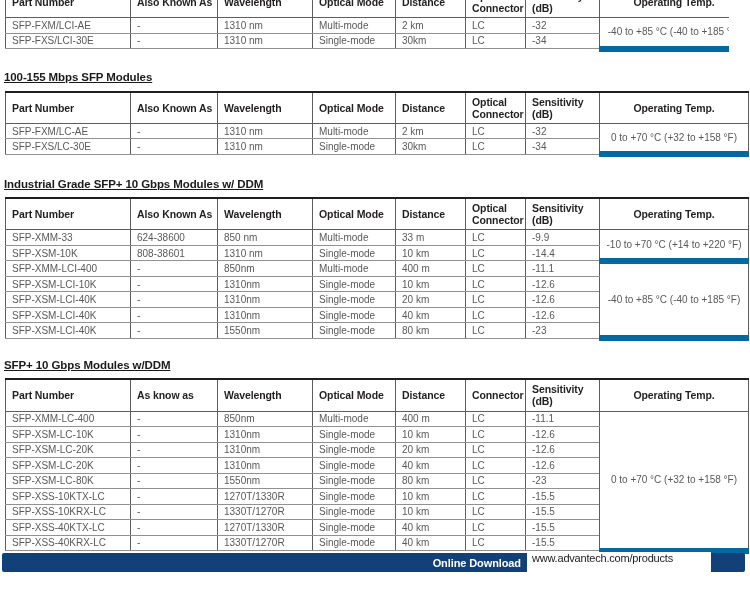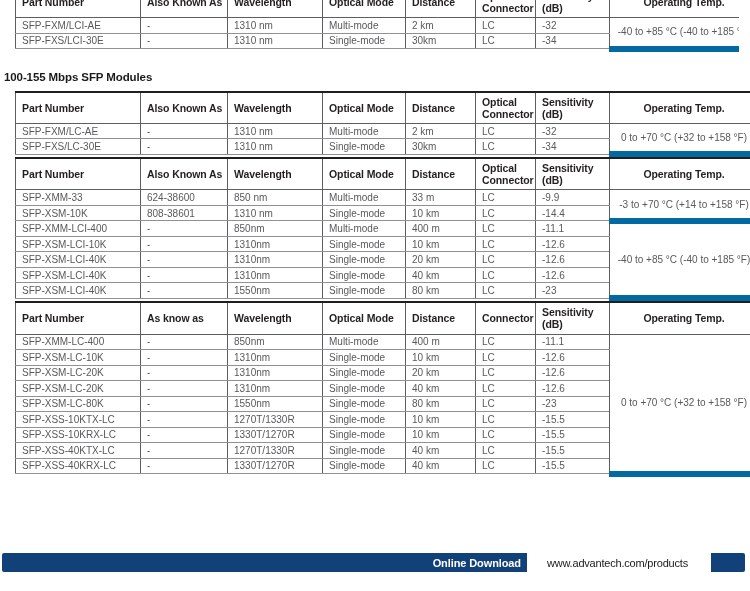--- a/index.html
+++ b/index.html
@@ -11,26 +11,27 @@
     position: relative;
   }
   .page { width: 750px; height: 591px; position: relative; background:#fff; }
 
   .section-title {
     font-size: 11.5px;
     font-weight: bold;
     color: #1a1a1a;
     margin: 0 0 7px 4px;
     letter-spacing: -0.1px;
+    text-decoration: underline;
   }
   .section-1 .section-title { margin-top: 19px; margin-bottom: 8px; }
   .section-2 .section-title { margin-top: 21px; }
   .section-3 .section-title { margin-top: 18px; }
 
-  .table-wrap { margin-left: 15px; width: 724px; }
+  .table-wrap { margin-left: 5px; width: 724px; }
 
   table.spec-table {
     border-collapse: collapse;
     table-layout: fixed;
     width: 744px;
     border: 1px solid #1f1f1f;
     border-top: 2px solid #1f1f1f;
   }
   table.spec-table th {
     font-size: 10.5px;
@@ -86,22 +87,22 @@
     margin-right: 6px;
     letter-spacing: -0.1px;
     white-space: nowrap;
     text-align: right;
   }
   .footer-url-box {
     background: #ffffff;
     width: 184px;
     height: 22px;
     display: flex;
-    align-items: center;
-    padding-left: 20px;
+    align-items: flex-start;
+    padding-left: 5px;
   }
   .footer-url {
     color: #1a1a1a;
     font-size: 11px;
     letter-spacing: -0.2px;
     white-space: nowrap;
   }
 </style>
 </head>
 <body>
@@ -205,20 +206,21 @@
                 <td>Single-mode</td>
                 <td>30km</td>
                 <td>LC</td>
                 <td>-34</td>
               </tr>
             </tbody>
           </table>
         </div>
       </div>
       <div class="section section-2">
+        <div class="section-title">Industrial Grade SFP+ 10 Gbps Modules w/ DDM</div>
         <div class="table-wrap">
           <table class="spec-table">
             <colgroup>
               <col style="width: 125px;">
               <col style="width: 87px;">
               <col style="width: 95px;">
               <col style="width: 83px;">
               <col style="width: 70px;">
               <col style="width: 60px;">
               <col style="width: 74px;">
@@ -240,21 +242,21 @@
             </thead>
             <tbody>
               <tr>
                 <td>SFP-XMM-33</td>
                 <td>624-38600</td>
                 <td>850 nm</td>
                 <td>Multi-mode</td>
                 <td>33 m</td>
                 <td>LC</td>
                 <td>-9.9</td>
-                <td class="temp-cell" rowspan="2">-3 to +70 °C (+14 to +158 °F)</td>
+                <td class="temp-cell" rowspan="2">-10 to +70 °C (+14 to +220 °F)</td>
               </tr>
               <tr>
                 <td>SFP-XSM-10K</td>
                 <td>808-38601</td>
                 <td>1310 nm</td>
                 <td>Single-mode</td>
                 <td>10 km</td>
                 <td>LC</td>
                 <td>-14.4</td>
               </tr>
@@ -302,20 +304,21 @@
                 <td>Single-mode</td>
                 <td>80 km</td>
                 <td>LC</td>
                 <td>-23</td>
               </tr>
             </tbody>
           </table>
         </div>
       </div>
       <div class="section section-3">
+        <div class="section-title">SFP+ 10 Gbps Modules w/DDM</div>
         <div class="table-wrap">
           <table class="spec-table">
             <colgroup>
               <col style="width: 125px;">
               <col style="width: 87px;">
               <col style="width: 95px;">
               <col style="width: 83px;">
               <col style="width: 70px;">
               <col style="width: 60px;">
               <col style="width: 74px;">

